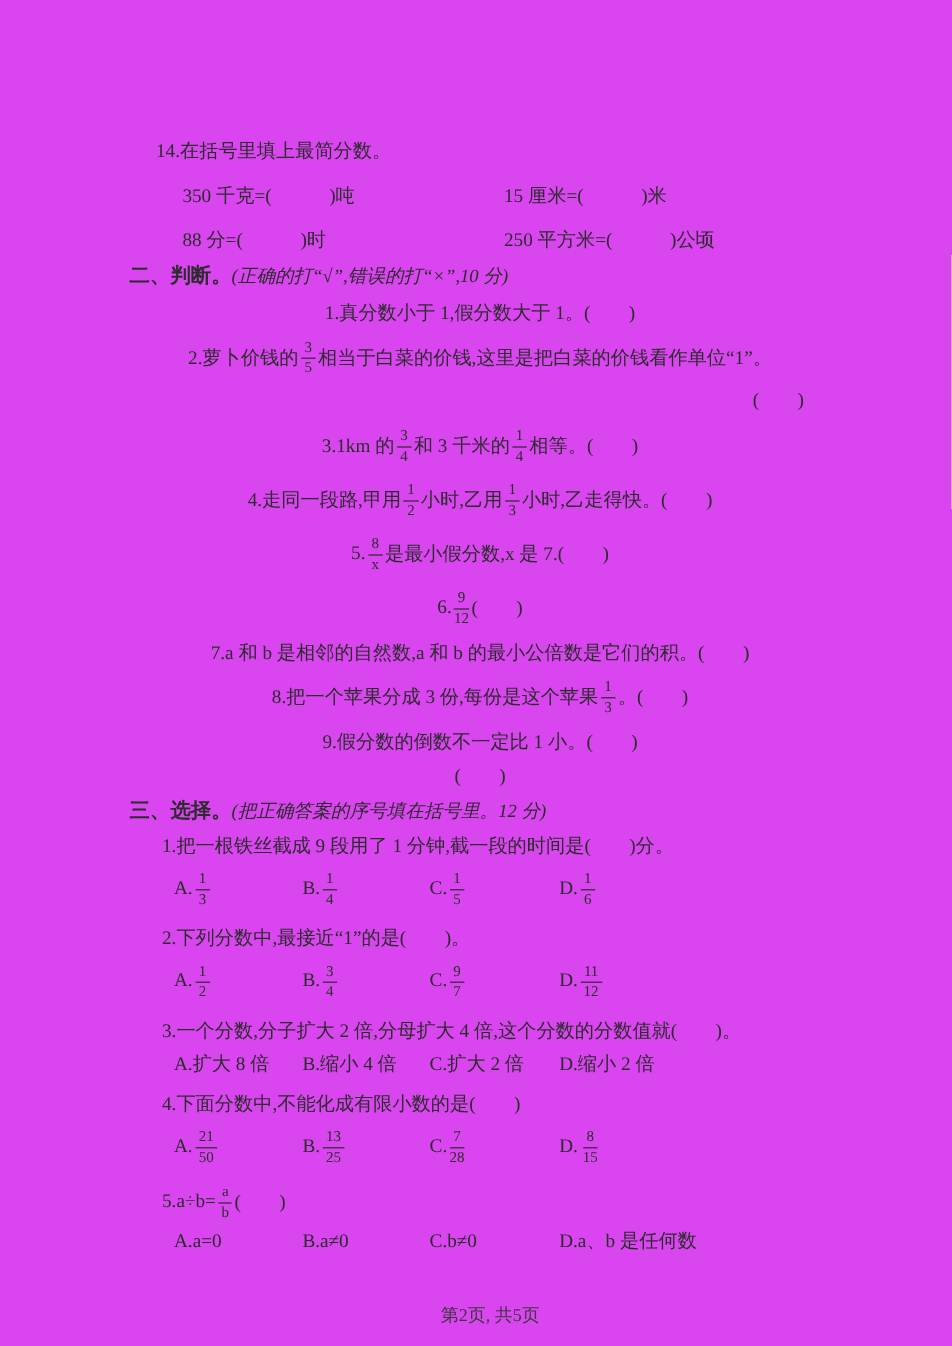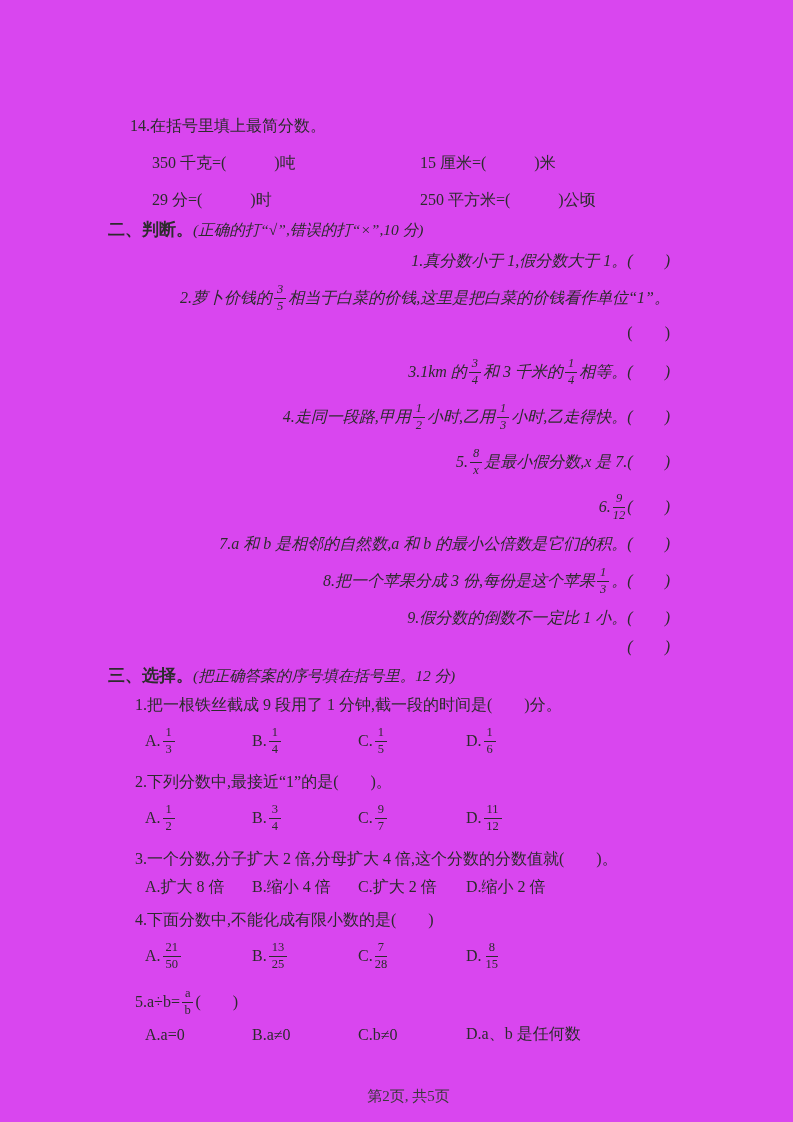--- a/index.html
+++ b/index.html
@@ -16,21 +16,21 @@
   
   .fill-row { display:flex; margin:16px 0 7px 22px; }
   .fill-row .col-l { width:268px; }
 
   
   .sec-header { margin:0 0 8px -22px; white-space:nowrap; }
   .sec-title { font-weight:bold; font-size:17px; }
   .sec-instr { font-style:italic; font-size:15.5px; }
 
   
-  .j-row { display:flex; justify-content:flex-end; align-items:center; margin-bottom:5px; min-height:24px;font-style:italic; }
+  .j-row { display:flex; justify-content:center; align-items:center; margin-bottom:5px; min-height:24px; }
   .j-row.tall { min-height:40px; }
   .j-text { display:inline-flex; align-items:center; flex-wrap:nowrap; white-space:nowrap; }
   .bracket { white-space:pre; flex-shrink:0; }
   .bracket-only { text-align:right; margin-bottom:5px; min-height:24px; }
 
   
   .frac { display:inline-block; text-align:center; vertical-align:middle; font-size:12.5px; line-height:1.1; margin:0 2px; }
   .frac .fn { display:block; border-bottom:1px solid #2c2c2c; padding:0 3px 1px; }
   .frac .fd { display:block; padding-top:1px; }
 
@@ -52,21 +52,21 @@
 
 <div class="page">
   <div class="content">
 
     <div class="line">14.在括号里填上最简分数。</div>
     <div class="fill-row">
       <span class="col-l">350 千克=(　　　)吨</span>
       <span>15 厘米=(　　　)米</span>
     </div>
     <div class="fill-row">
-      <span class="col-l">29 分=(　　　)时</span>
+      <span class="col-l">88 分=(　　　)时</span>
       <span>250 平方米=(　　　)公顷</span>
     </div>
 
     <div class="sec-header">
       <span class="sec-title">二、判断。</span><span class="sec-instr">(正确的打“√”,错误的打“×”,10 分)</span>
     </div>
 
     <div class="j-row">
       <span class="j-text">1.真分数小于 1,假分数大于 1。</span>
       <span class="bracket">(　　)</span>

